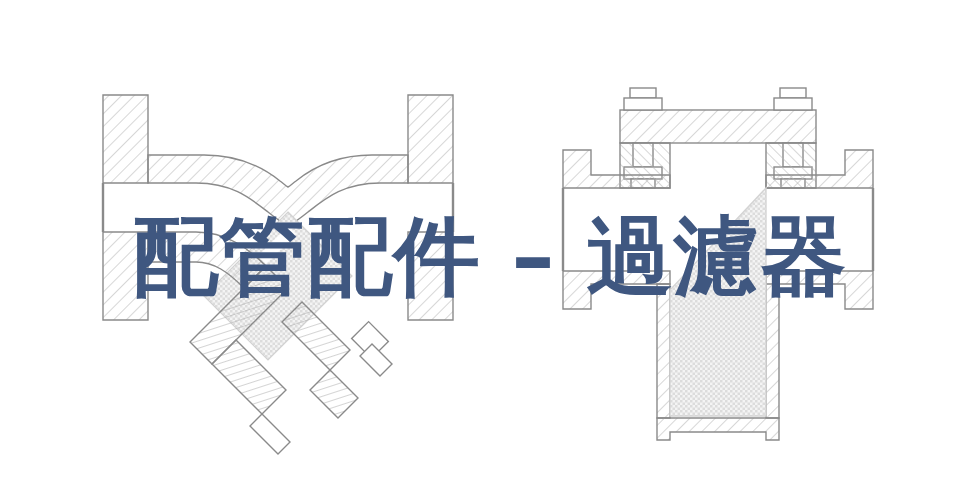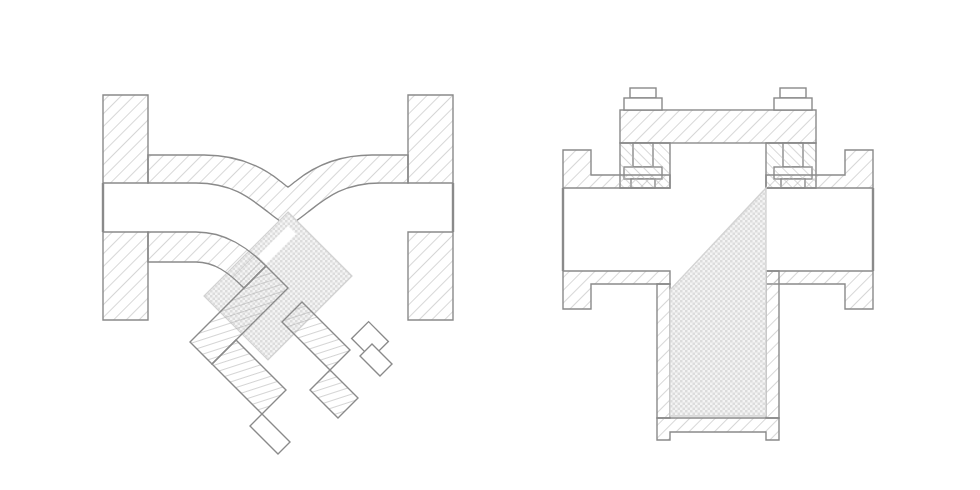--- a/index.html
+++ b/index.html
@@ -177,14 +177,17 @@
       <g>
         <path d="M657,418 L779,418 L779,440 L766,440 L766,432 L670,432 L670,440 L657,440 Z" fill="url(#hatch45)" stroke="#8a8a8a" stroke-width="1.4"></path>
       </g>
 
       <g>
         <path d="M766,188 L766,416 L670,416 L670,290 Z" fill="url(#mesh)" stroke="#d4d4d4" stroke-width="1.4"></path>
       </g>
     </g>
   </svg>
 
+  <div id="title-layer">
+    <div id="slide-title">配管配件 – 過濾器</div>
+  </div>
 
 </div>
 
 </body></html>

